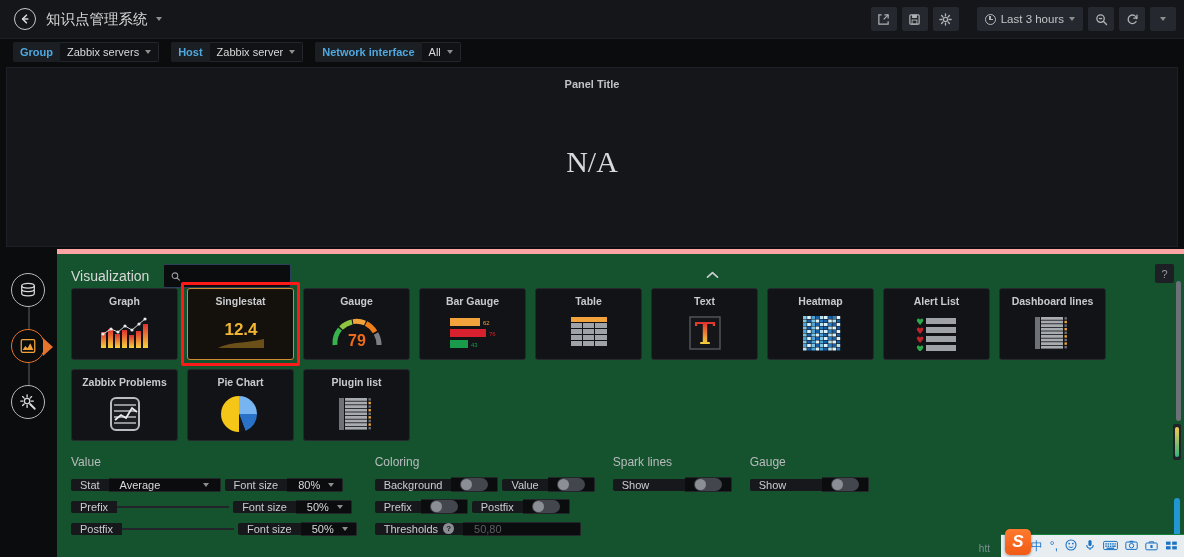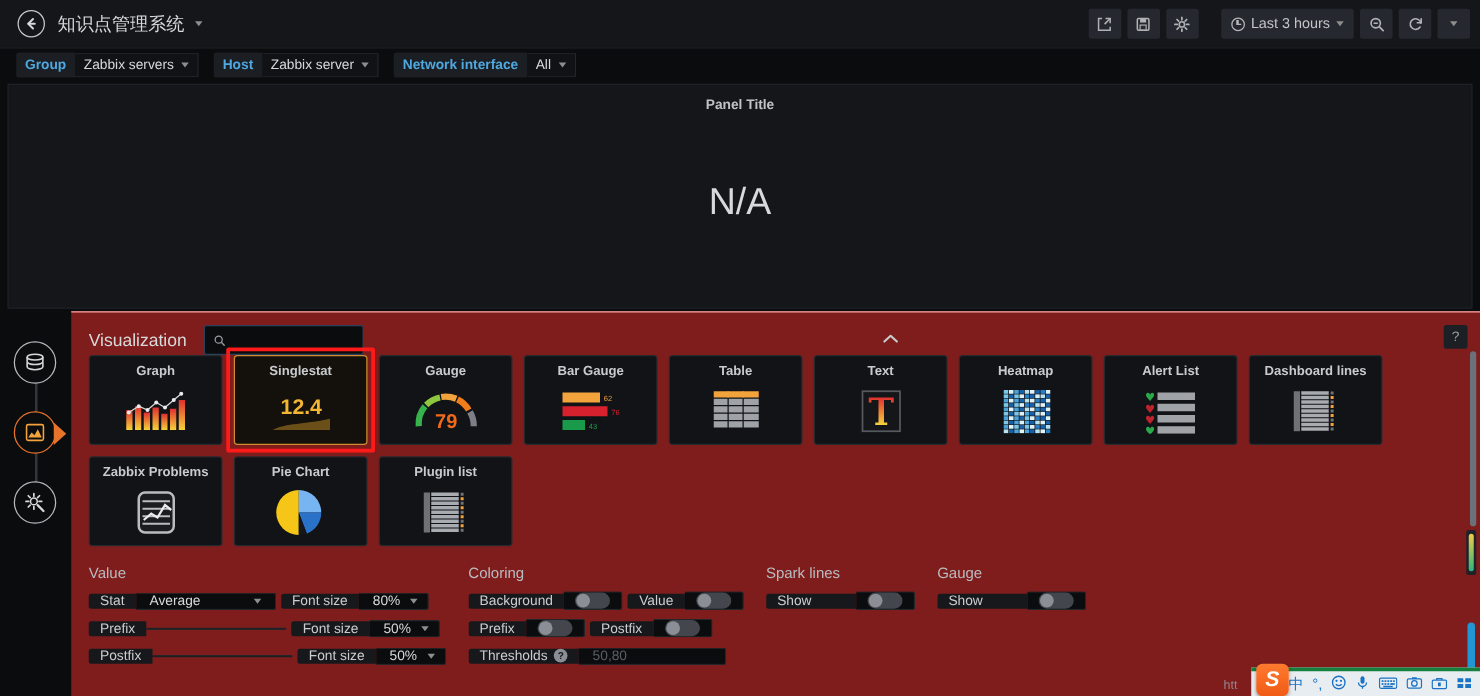--- a/index.html
+++ b/index.html
@@ -75,34 +75,34 @@
   
   .panel-preview {
     height: 180px; margin: 3px 6px 0 6px;
     background: #141619; border: 1px solid #1d2026;
     display: flex; flex-direction: column; align-items: center;
     position: relative;
   }
   .panel-title { font-size: 11px; font-weight: 700; color: #c0c2c5; margin-top: 10px; }
   .panel-na {
     position: absolute; left: 0; right: 0; top: 77px;
-    text-align: center; font-size: 30px; color: #d8d9da;
+    text-align: center; font-size: 30px; color: #d8d9da; font-family: Liberation Serif, serif;
   }
 
   .drag-handle-wrap { height: 15px; display: flex; align-items: center; justify-content: center; }
   .drag-handle {
     width: 106px; height: 6px; border-radius: 3px;
     background: repeating-linear-gradient(to right, #55595f 0 1px, #3a3d42 1px 3px);
     border: 1px solid #4a4d53;
   }
 
   
   .editor {
     position: absolute; left: 57px; right: 0; top: 249px; bottom: 0;
-    background: #7f1d1d; border-top: 1px solid #fca5a5;
+    background: #14532d; border-top: 5px solid #fca5a5;
   }
   .editor-inner { position: absolute; inset: 0; overflow: hidden; }
 
   .viz-picker {
     margin: 0 24px 0 0; padding: 10px 0 0 14px;
   }
   .viz-head { display: flex; align-items: center; gap: 14px; position: relative; }
   .viz-head-label { font-size: 14px; color: #d8d9da; }
   .search-box {
     width: 128px; height: 24px; background: #0b0c0e;
@@ -220,21 +220,21 @@
   .vscroll3 {
     position: absolute; right: 4px; top: 498px; width: 6px; height: 48px;
     background: #2196d3; border-radius: 3px;
   }
 
   
   .ime {
     position: absolute; right: 0; bottom: 0; height: 23px;
     display: flex; align-items: center; gap: 7px;
     background: #e8edf2; padding: 0 6px 0 30px;
-    border-top: 3px solid #15803d;
+    border-top: 1px solid #15803d;
   }
   .ime .logo {
     position: absolute; left: 4px; top: -6px;
     width: 26px; height: 26px; border-radius: 5px;
     background: linear-gradient(#ff7a2f, #f05a14);
     color: #fff; font-size: 17px; font-weight: 700; font-style: italic;
     display: flex; align-items: center; justify-content: center;
     box-shadow: 0 1px 3px rgba(0,0,0,.35);
   }
   .ime-ic { color: #1a73c4; font-size: 12px; line-height: 1; }

